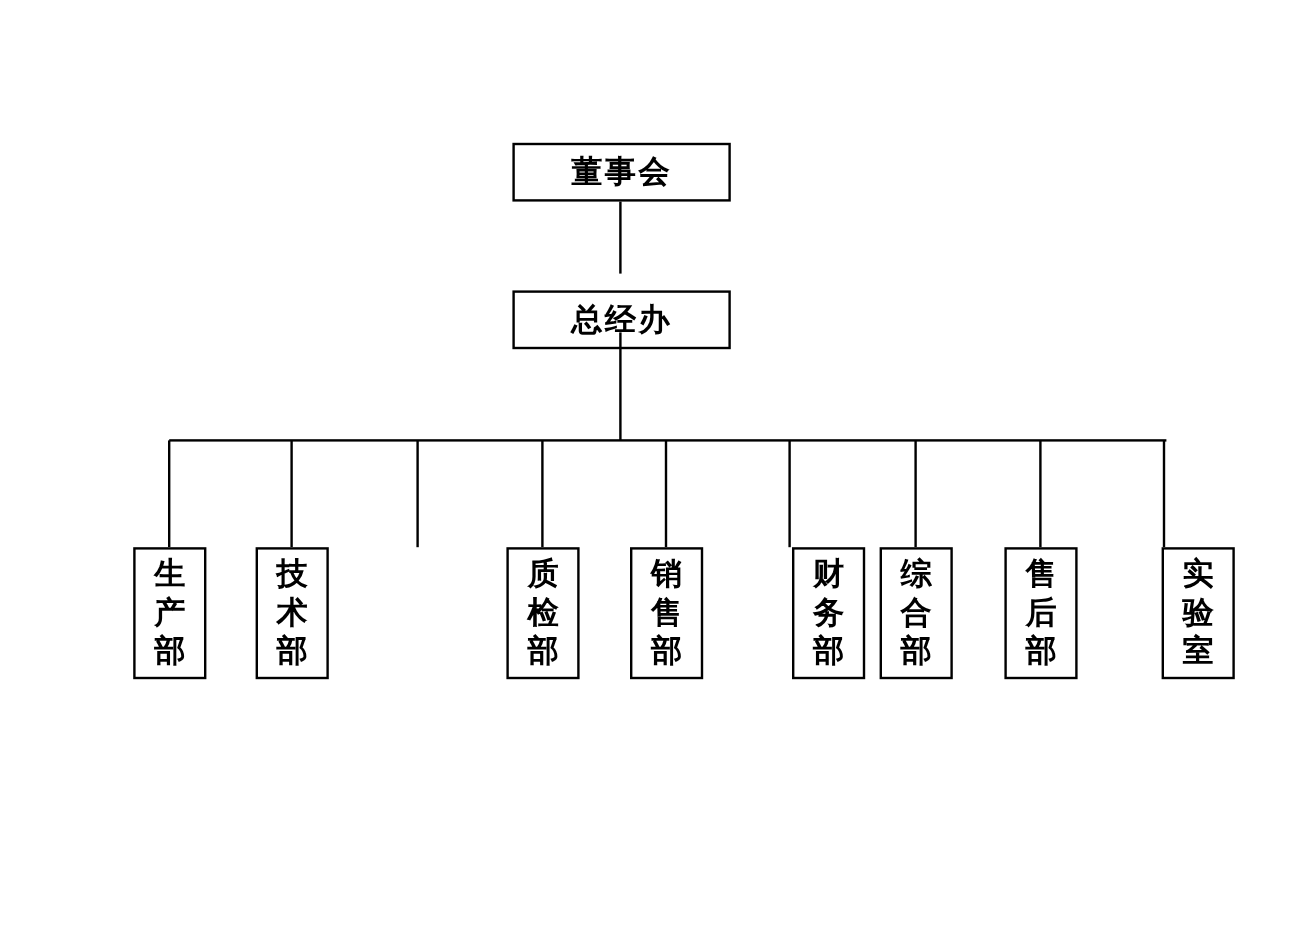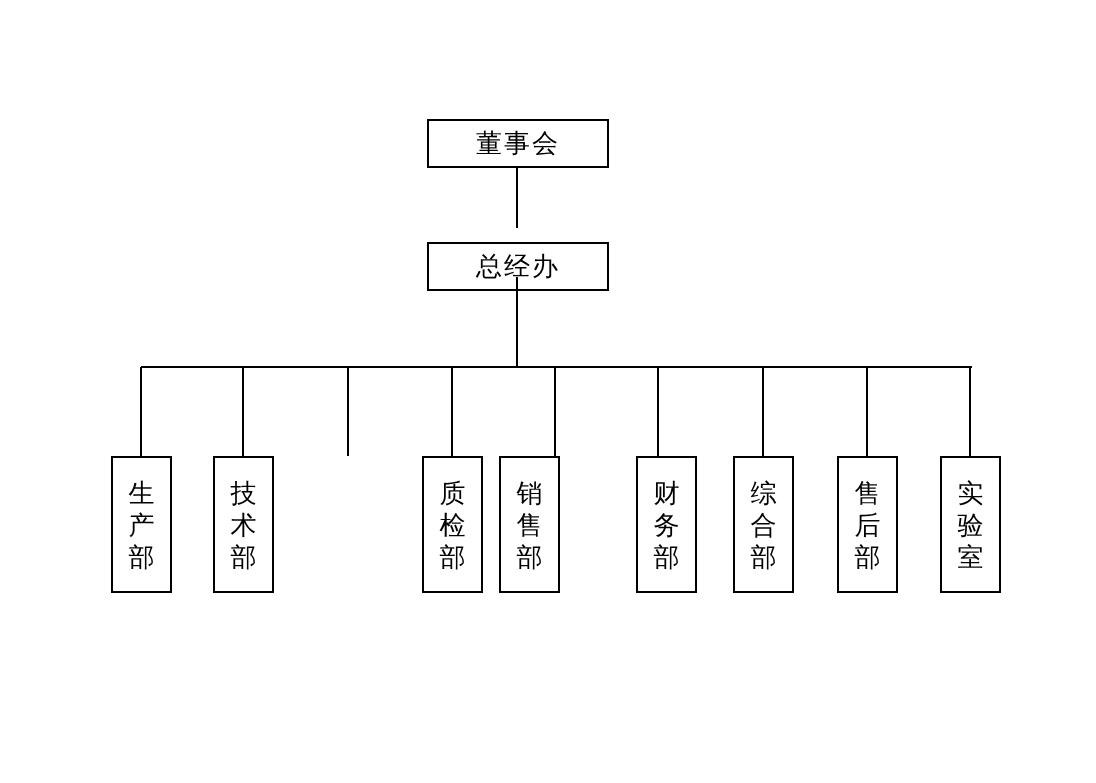--- a/index.html
+++ b/index.html
@@ -1,15 +1,15 @@
 <!DOCTYPE html>
 <html><head>
 <meta charset="utf-8">
 <style>
-  * { margin: 0; padding: 0; box-sizing: border-box; }
+  * { margin: 0; padding: 0; box-sizing: border-box; font-weight: bold; }
   html, body { background: #ffffff; }
   body {
     font-family: "DejaVu Serif", "Liberation Serif", serif;
     color: #000000;
   }
   .canvas {
     position: relative;
     width: 1096px;
     height: 783px;
     background: #ffffff;
@@ -30,21 +30,21 @@
     height: 49px;
   }
   .node-top .label {
     font-size: 26px;
     letter-spacing: 2px;
     white-space: nowrap;
   }
   .node-dept {
     top: 456px;
     width: 61px;
-    height: 137px;
+    height: 110px;
   }
   .node-dept .label {
     width: 1em;
     font-size: 26px;
     line-height: 32px;
     text-align: center;
     word-break: break-all;
   }
   
   .line {
@@ -85,29 +85,29 @@
 
   <div class="node node-dept" style="left:111px;">
     <span class="label">生产部</span>
   </div>
   <div class="node node-dept" style="left:213px;">
     <span class="label">技术部</span>
   </div>
   <div class="node node-dept" style="left:422px;">
     <span class="label">质检部</span>
   </div>
-  <div class="node node-dept" style="left:499px;">
+  <div class="node node-dept" style="left:525px;">
     <span class="label">销售部</span>
   </div>
-  <div class="node node-dept" style="left:636px;">
+  <div class="node node-dept" style="left:660px;">
     <span class="label">财务部</span>
   </div>
   <div class="node node-dept" style="left:733px;">
     <span class="label">综合部</span>
   </div>
   <div class="node node-dept" style="left:837px;align-items:center;">
     <span class="label">售后部</span>
   </div>
-  <div class="node node-dept" style="left:940px;">
+  <div class="node node-dept" style="left:968px;">
     <span class="label">实验室</span>
   </div>
 
 </div>
 
 </body></html>

